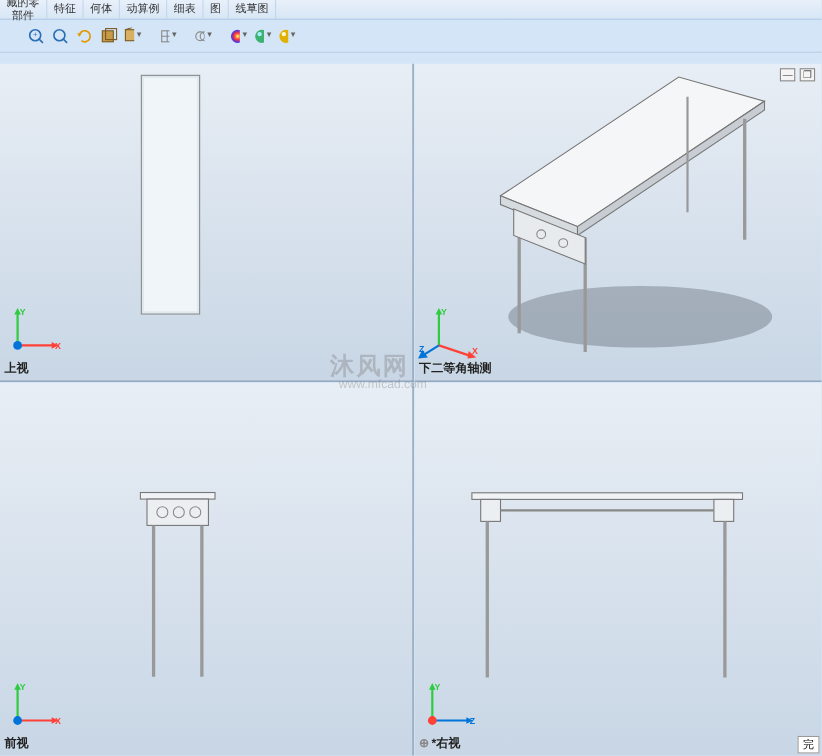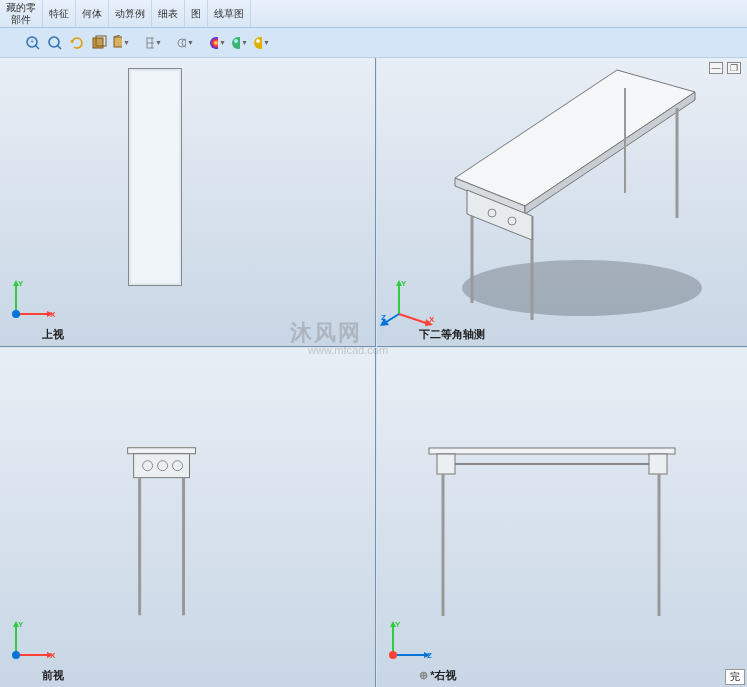--- a/index.html
+++ b/index.html
@@ -1,54 +1,54 @@
 <!DOCTYPE html>
 <html><head>
 <meta charset="utf-8">
 <style>
   * { margin: 0; padding: 0; box-sizing: border-box; }
   body { width: 747px; height: 687px; font-family: "Microsoft YaHei", Arial, sans-serif; font-size: 11px; background: #d4e5f7; overflow: hidden; position: relative; }
 
   
-  .ribbon { height: 28px; background: linear-gradient(#e8f0fa, #d8e6f5); border-bottom: 1px solid #a9c6e4; display: flex; }
+  .ribbon { height: 18px; background: linear-gradient(#e8f0fa, #d8e6f5); border-bottom: 1px solid #a9c6e4; display: flex; }
   .ribbon-item { padding: 0 6px; text-align: center; line-height: 12px; font-size: 10px; color: #333; border-right: 1px solid #c2d6eb; display: flex; flex-direction: column; justify-content: center; }
 
   
   .toolbar { height: 30px; background: #d4e5f7; border-bottom: 1px solid #b8cfe5; display: flex; align-items: center; padding-left: 24px; gap: 4px; }
   .tool-icon { width: 18px; height: 18px; display: inline-flex; align-items: center; justify-content: center; cursor: pointer; }
   .tool-sep { width: 6px; }
   .dd-arrow { font-size: 7px; color: #666; margin-left: 1px; }
 
   
   .workspace { position: absolute; left: 0; right: 0; top: 58px; bottom: 0; background: #d4e5f7; }
   .pane { position: absolute; background: linear-gradient(#e8eef5, #c8d6e5); overflow: hidden; }
   .pane-tl { left: 0; top: 0; width: 376px; height: 289px; border-right: 1px solid #7a8fa6; border-bottom: 1px solid #7a8fa6; }
   .pane-tr { left: 377px; top: 0; right: 0; height: 289px; border-bottom: 1px solid #7a8fa6; }
   .pane-bl { left: 0; top: 290px; width: 376px; bottom: 0; border-right: 1px solid #7a8fa6; }
   .pane-br { left: 377px; top: 290px; right: 0; bottom: 0; }
 
-  .view-label { position: absolute; left: 4px; bottom: 4px; font-size: 11px; color: #222; font-weight: bold; margin-left: 38px; }
+  .view-label { position: absolute; left: 4px; bottom: 4px; font-size: 11px; color: #222; font-weight: bold; }
   .view-label .link-icon { color: #888; margin-right: 2px; }
 
   
   .triad { position: absolute; left: 4px; bottom: 20px; width: 60px; height: 50px; }
   .triad svg { overflow: visible; }
   .axis-y { stroke: #2ecc40; stroke-width: 2; }
   .axis-x { stroke: #ff4136; stroke-width: 2; }
   .axis-z { stroke: #0074d9; stroke-width: 2; }
   .axis-label { font-size: 8px; font-weight: bold; }
 
   
   .top-view-rect { position: absolute; left: 128px; top: 10px; width: 54px; height: 218px; background: #f0f5fa; border: 1px solid #888; box-shadow: inset 0 0 0 2px #e0e8f0; }
   .iso-canvas, .front-canvas, .right-canvas { position: absolute; inset: 0; }
 
   .min-restore { position: absolute; top: 4px; right: 6px; display: flex; gap: 4px; }
   .wm-btn { width: 14px; height: 12px; border: 1px solid #888; background: #f4f4f4; font-size: 9px; line-height: 10px; text-align: center; color: #555; cursor: pointer; }
 
-  .watermark { position: absolute; left: 290px; top: 260px; font-size: 22px; color: rgba(120,120,120,0.35); font-weight: bold; letter-spacing: 2px; pointer-events: none; }
+  .watermark { position: absolute; left: 300px; top: 260px; font-size: 22px; color: rgba(120,120,120,0.35); font-weight: bold; letter-spacing: 2px; pointer-events: none; }
   .watermark-url { position: absolute; left: 308px; top: 286px; font-size: 11px; color: rgba(120,120,120,0.35); pointer-events: none; }
 
   .status-box { position: absolute; right: 2px; bottom: 2px; border: 1px solid #999; background: #fff; font-size: 10px; padding: 0 4px; }
 </style>
 </head>
 <body>
 
 <div class="ribbon">
   <div class="ribbon-item">
     <div>藏的零</div>

